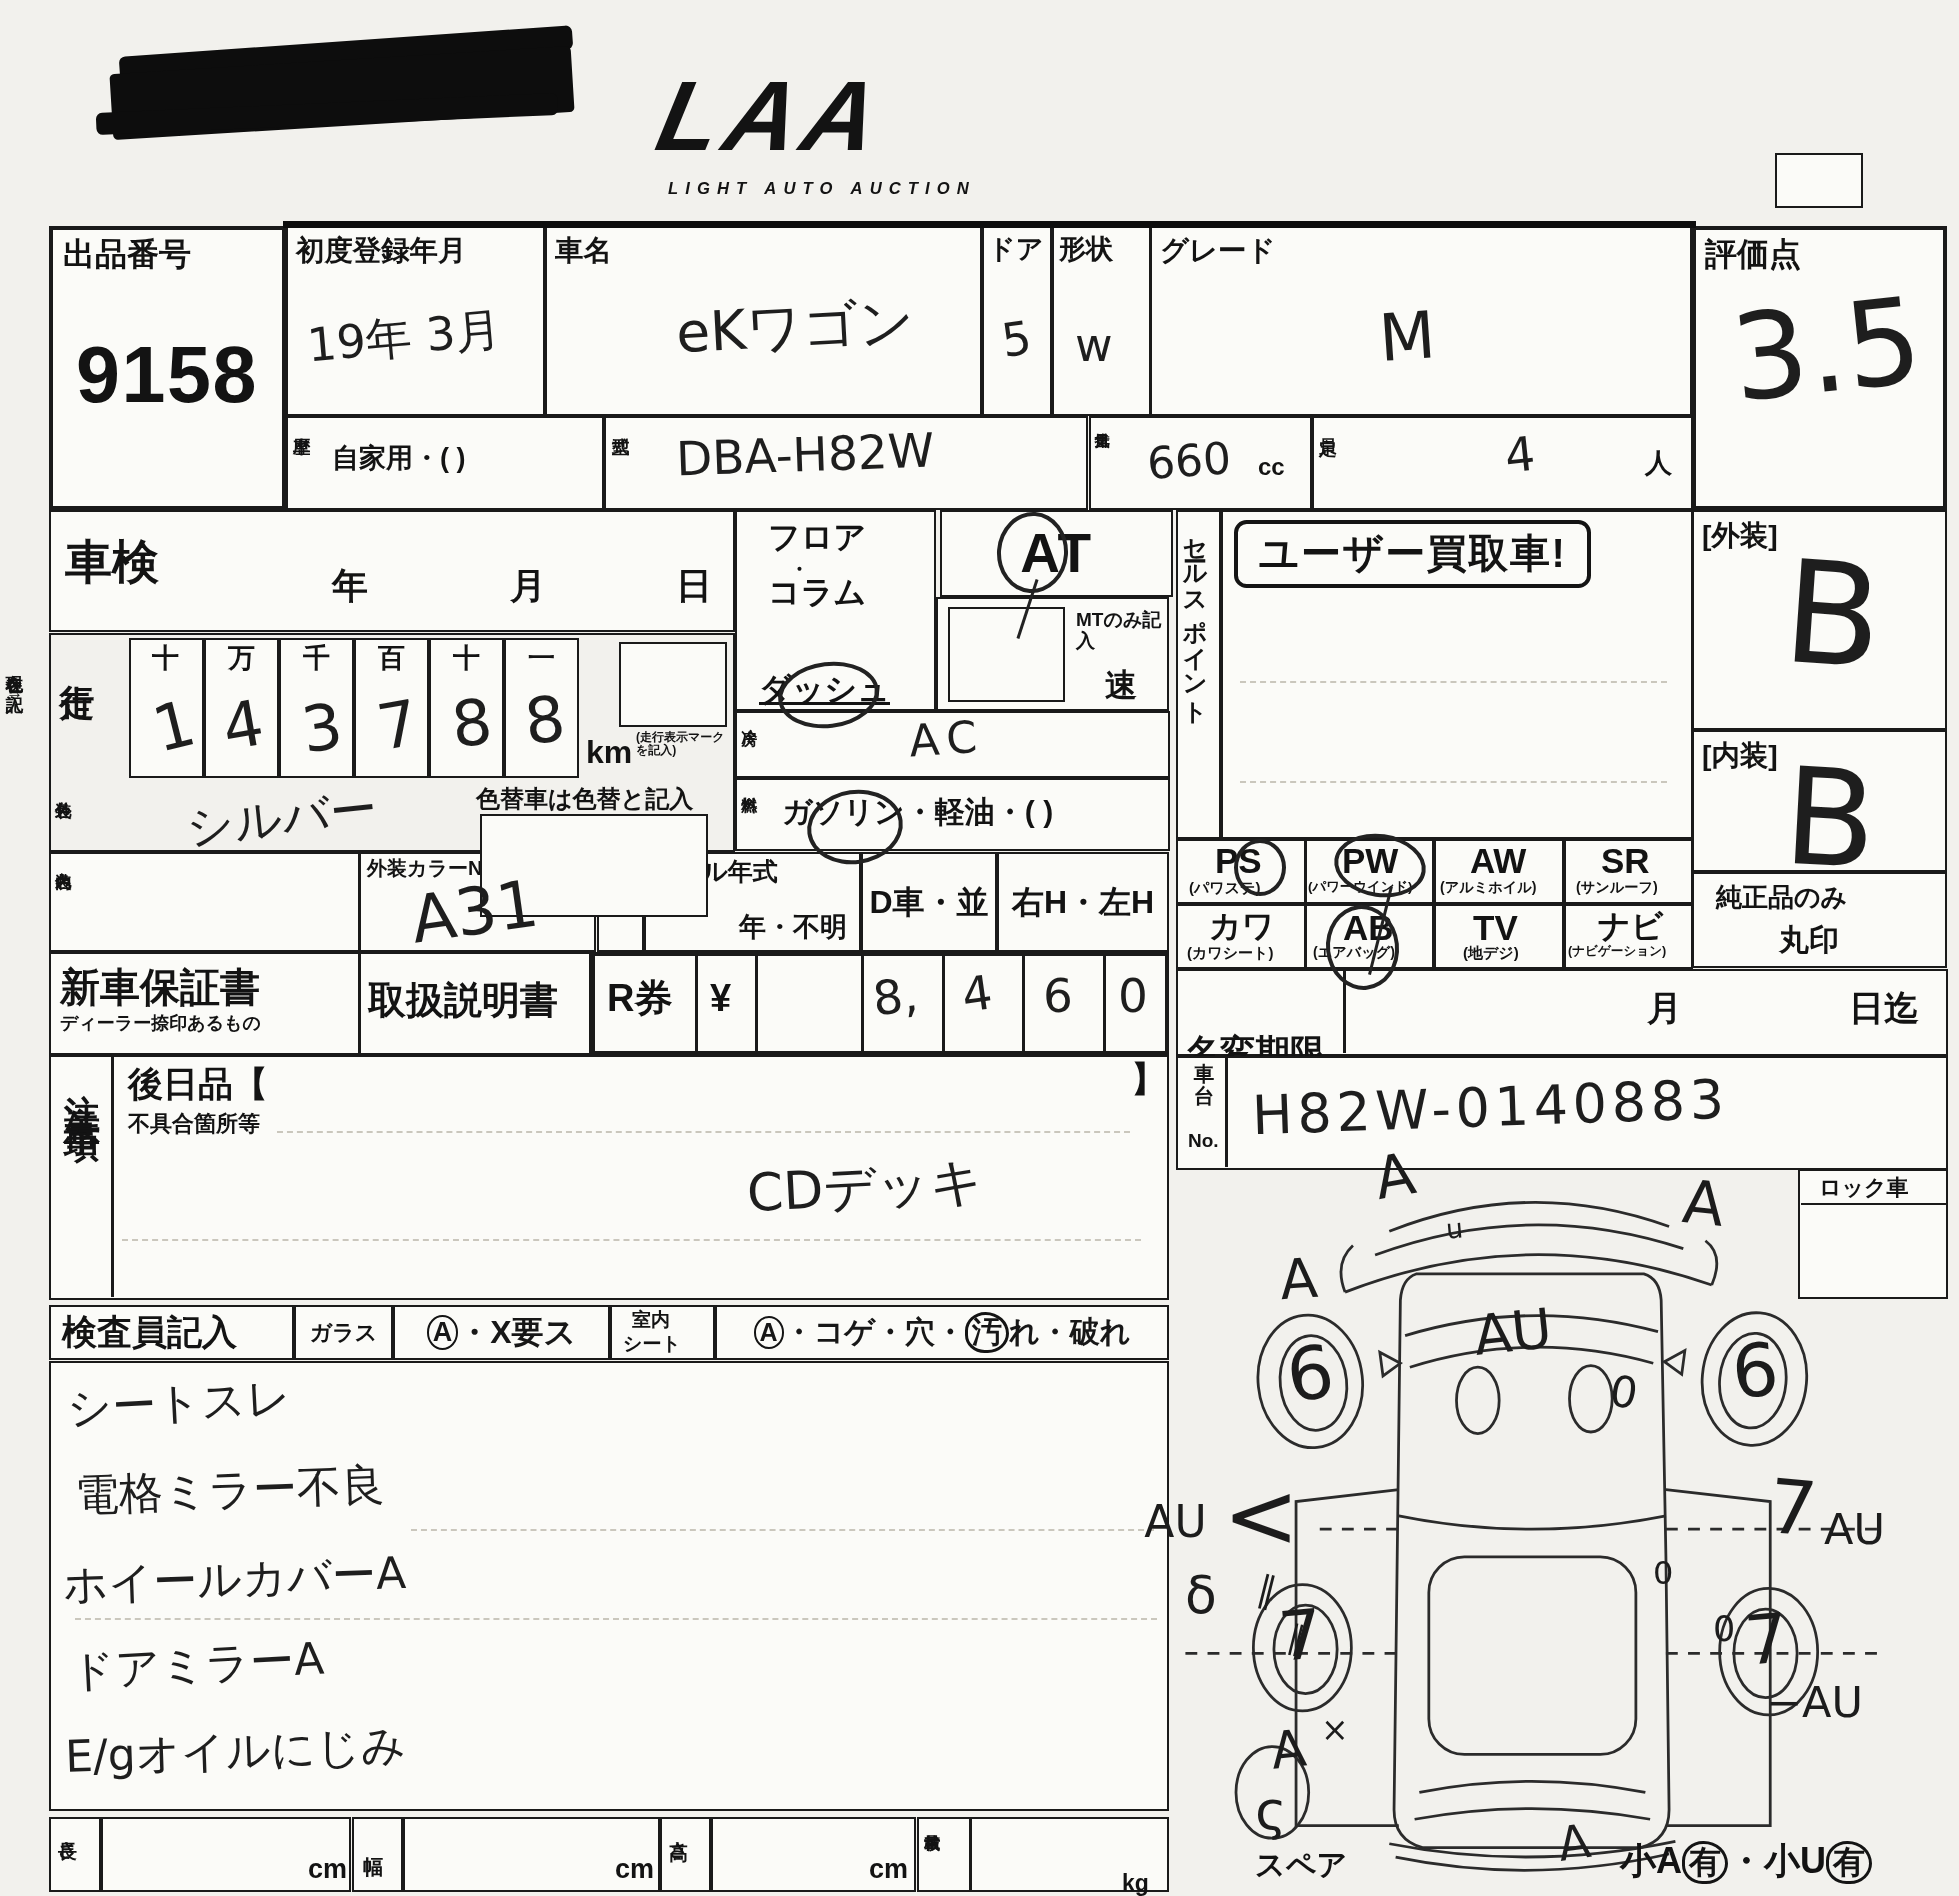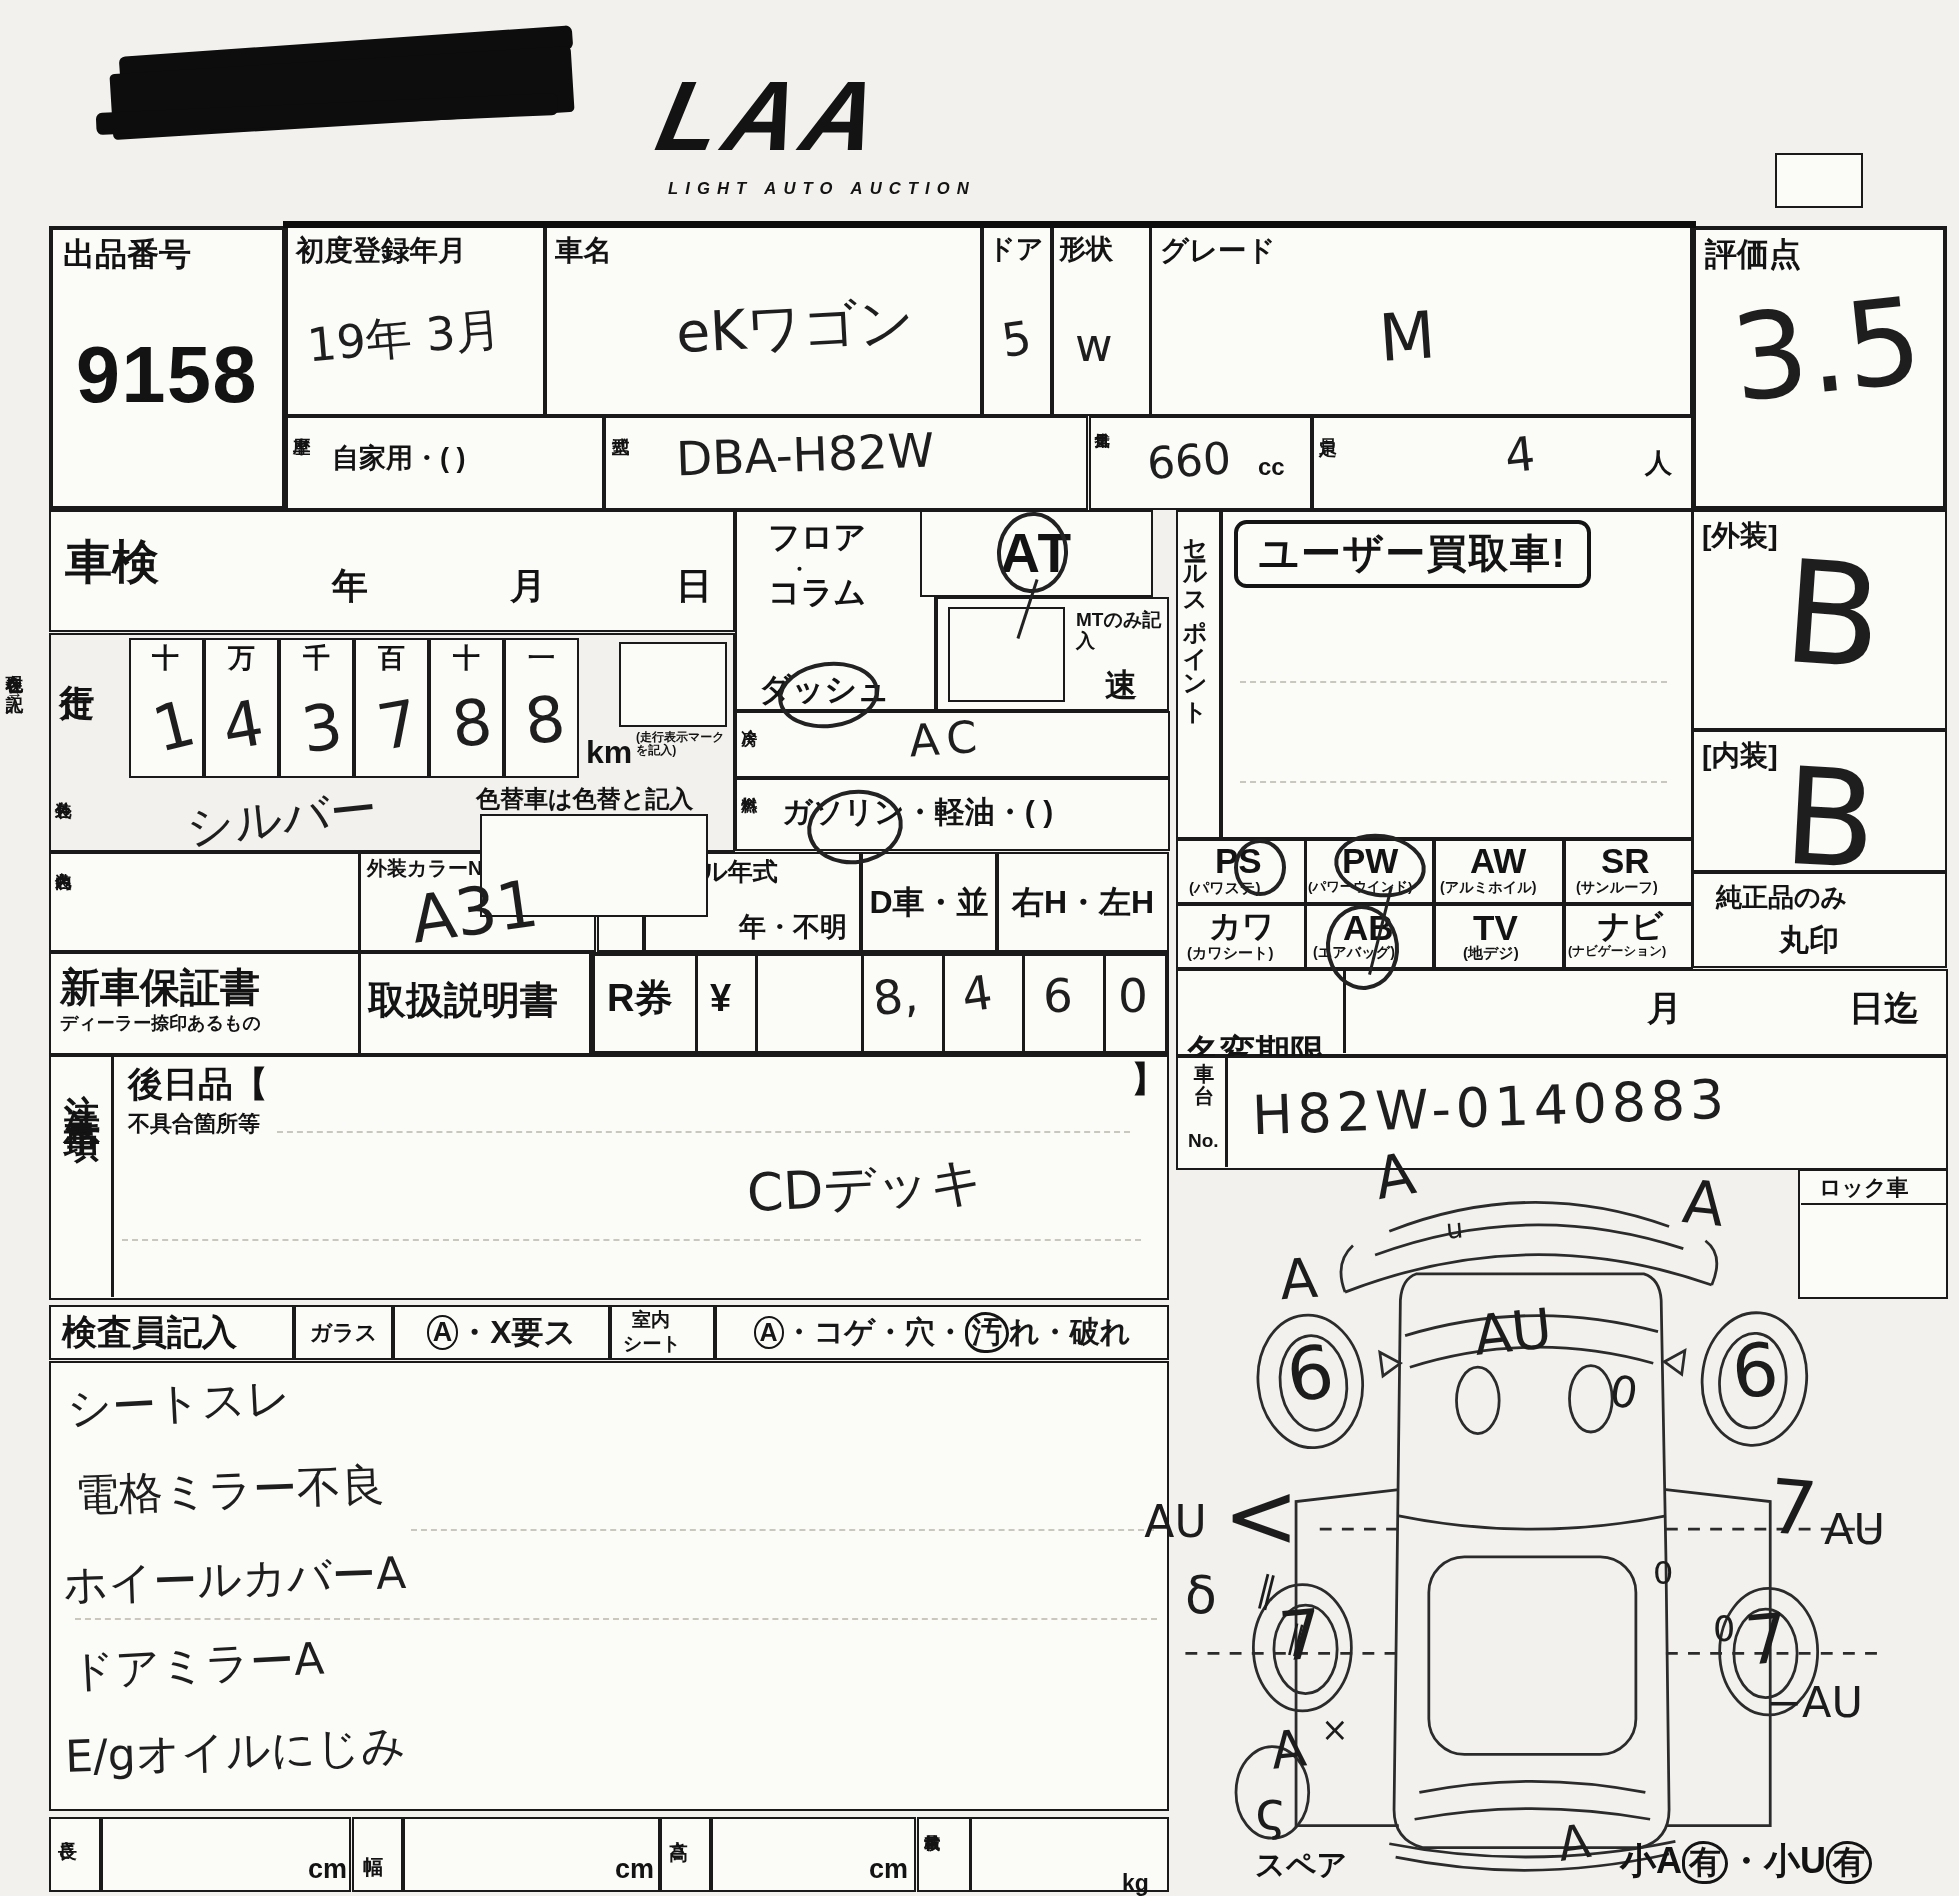--- a/index.html
+++ b/index.html
@@ -340,23 +340,23 @@
 
   <div class="hw" style="left:1558px;top:1819px;font-size:47px;transform:rotate(-8deg);">A</div>
   <div class="txt" style="left:1620px;top:1841px;font-size:36px;font-weight:bold;">
     <span>小A</span><span class="ring ringh" style="font-size:32px;">有</span><span>・</span><span>小U</span><span class="ring ringh" style="font-size:32px;">有</span>
   </div>
 
   <div class="cell" style="left:735px;top:510px;width:201px;height:201px;"></div>
   <div class="lbl" style="left:768px;top:520px;font-size:32px;">フロア</div>
   <div class="lbl" style="left:789px;top:558px;font-size:20.5px;">・</div>
   <div class="lbl" style="left:768px;top:575px;font-size:32px;">コラム</div>
-  <div class="lbl" style="left:759px;top:672px;font-size:32px;">ダッシュ</div>
+  <div class="lbl" style="left:759px;top:672px;font-size:32px;text-decoration:underline;">ダッシュ</div>
   <div class="ho" style="left:778px;top:662px;width:93px;height:58px;transform:rotate(-7deg);"></div>
-  <div class="cell flexc" style="left:920px;top:510px;width:233px;height:87px;">
+  <div class="cell flexc" style="left:940px;top:510px;width:233px;height:87px;">
       <span class="lbl" style="position:static;font-size:55px;letter-spacing:1.6px;">AT</span>
     </div>
   <div class="ho" style="left:997px;top:512px;width:63px;height:73px;transform:rotate(4deg);"></div>
   <div class="tail" style="left:1026px;top:578px;width:3.2px;height:62px;transform:rotate(18deg);"></div>
   <div class="cell" style="left:936px;top:597px;width:233px;height:114px;"></div>
   <div class="cell" style="left:948px;top:607px;width:117px;height:95px;"></div>
   <div class="lbl" style="left:1076px;top:610px;font-size:19px;width:87px;white-space:normal;">MTのみ記入</div>
   <div class="lbl" style="left:1105px;top:668px;font-size:32px;">速</div>
   <div class="cell" style="left:735px;top:711px;width:435px;height:67px;"></div>
   <div class="lbl vl" style="left:741px;top:716px;height:58px;font-size:16px;">冷房</div>

